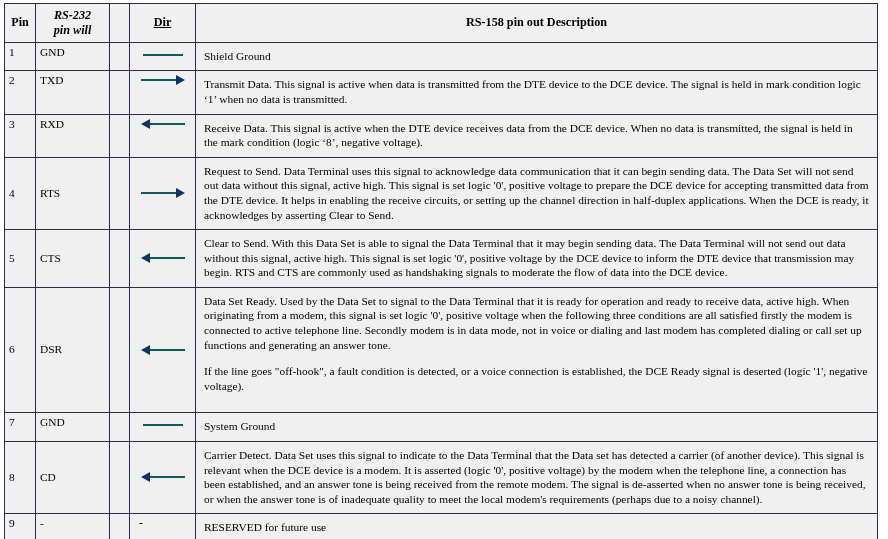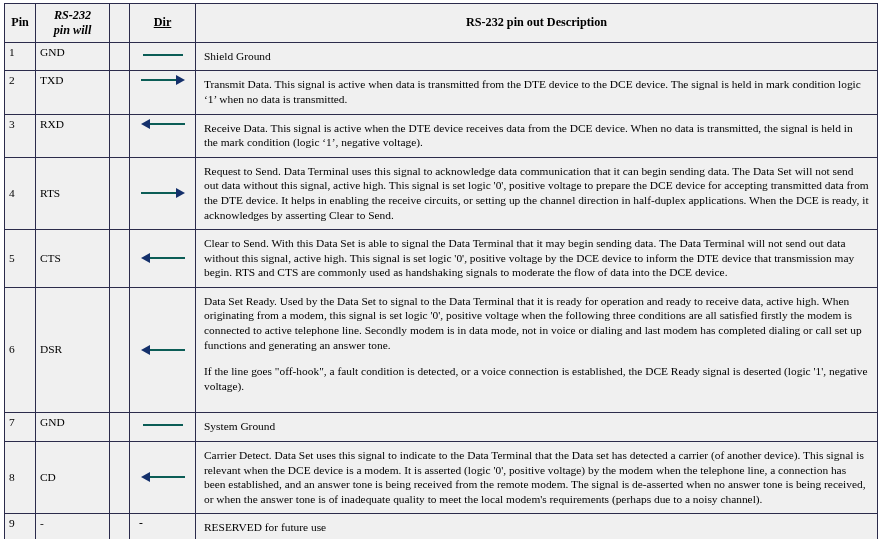--- a/index.html
+++ b/index.html
@@ -165,21 +165,21 @@
   <table class="pinout">
     <thead>
       <tr>
         <th class="h-pin">Pin</th>
         <th class="h-name hdr-two-line">
           <span>RS-232</span>
           <span>pin will</span>
         </th>
         <th class="h-gap"></th>
         <th class="h-dir">Dir</th>
-        <th class="h-desc">RS-232 pin out Description</th>
+        <th class="h-desc">RS-158 pin out Description</th>
       </tr>
     </thead>
     <tbody id="table-body">
         <tr>
           <td class="c-pin">1</td>
           <td class="c-name">GND</td>
           <td class="c-gap"></td>
           <td class="c-dir">
             <div class="dir-wrap">
               <span class="dash-only"></span>
@@ -211,21 +211,21 @@
           <td class="c-gap"></td>
           <td class="c-dir">
             <div class="dir-wrap">
               <span class="arrow left">
                 <span class="shaft"></span>
                 <span class="head"></span>
               </span>
             </div>
           </td>
           <td class="c-desc">
-            <p class="desc-p">Receive Data.  This signal is active when the DTE device receives  data from the DCE device. When no data is transmitted, the signal is held in the mark condition (logic ‘1’, negative voltage).</p>
+            <p class="desc-p">Receive Data.  This signal is active when the DTE device receives  data from the DCE device. When no data is transmitted, the signal is held in the mark condition (logic ‘8’, negative voltage).</p>
           </td>
         </tr>
         <tr class="mid">
           <td class="c-pin">4</td>
           <td class="c-name">RTS</td>
           <td class="c-gap"></td>
           <td class="c-dir">
             <div class="dir-wrap">
               <span class="arrow right">
                 <span class="shaft"></span>

